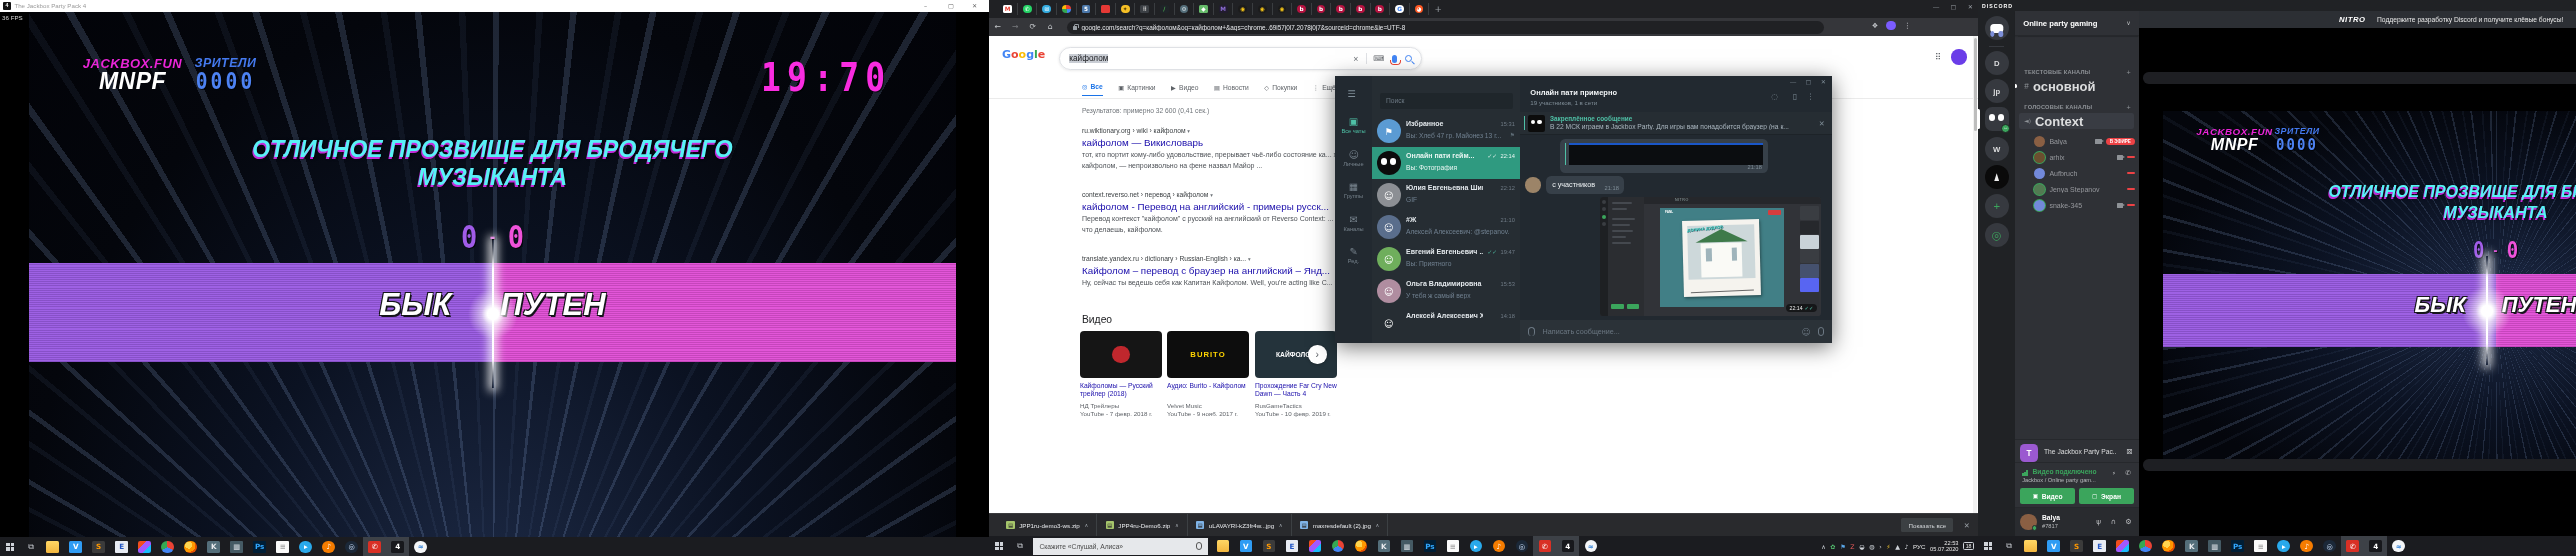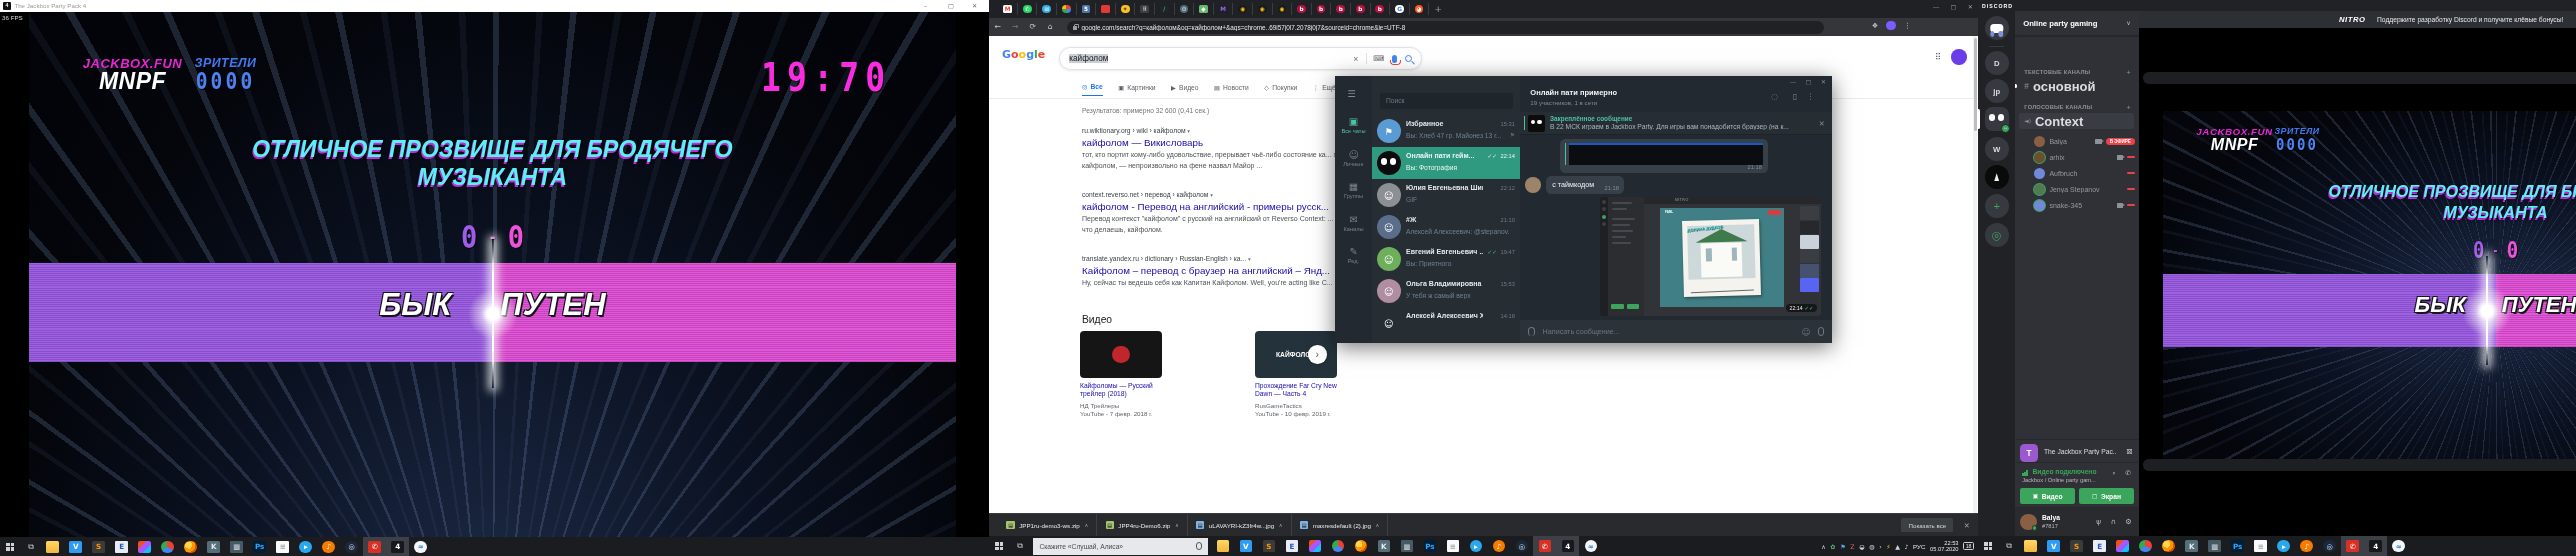--- a/index.html
+++ b/index.html
@@ -528,20 +528,28 @@
 
     <div class="abs vhead">Видео</div>
     <div class="abs vcard" style="left:91px">
       <div class="vthumb" style="background:#151515">
           <span style="width:17.5px;height:17.5px;border-radius:50%;background:#c0272d"></span>
         </div>
       <div class="vtitle">Кайфоломы — Русский трейлер (2018)</div>
       <div class="vchan">НД Трейлеры</div>
       <div class="vmeta">YouTube - 7 февр. 2018 г.</div>
     </div>
+    <div class="abs vcard" style="left:178px">
+      <div class="vthumb" style="background:#0d0d0d">
+          <span style="color:#ffd400;font-weight:900;font-size:7.7px;letter-spacing:1px">BURITO</span>
+        </div>
+      <div class="vtitle">Аудио: Burito - Кайфолом</div>
+      <div class="vchan">Velvet Music</div>
+      <div class="vmeta">YouTube - 9 нояб. 2017 г.</div>
+    </div>
     <div class="abs vcard" style="left:266px">
       <div class="vthumb" style="background:#24333b">
           <span style="color:#fff;font-weight:900;font-size:6.7px">КАЙФОЛОМ</span>
         </div>
       <div class="vtitle">Прохождение Far Cry New Dawn — Часть 4 Кайфолом</div>
       <div class="vchan">RusGameTactics</div>
       <div class="vmeta">YouTube - 10 февр. 2019 г.</div>
     </div>
     <div class="abs vchev">›</div>
     <div class="abs gscroll">
@@ -822,21 +830,21 @@
       <div class="pt">В 22 МСК играем в Jackbox Party. Для игры вам понадобится браузер (на к...</div>
       <div class="px">✕</div>
     </div>
     <div class="bub" style="left:40px;top:63px;width:208px;height:34px">
       <div style="position:absolute;left:5.2px;top:4.1px;width:1px;height:21.6px;background:#4fc0a6"></div>
       <div style="position:absolute;left:9.3px;top:4.1px;right:5.2px;height:21.6px;background:#0b0d10;border-top:2.1px solid #1a56c8"></div>
       <div class="mtime" style="right:6.2px;bottom:3.1px">21:18</div>
     </div>
     <div style="position:absolute;left:5.2px;top:101px;width:15.5px;height:15.5px;border-radius:50%;background:#9c8468"></div>
     <div class="bub" style="left:26px;top:100px;width:78px;height:17.5px">
-      <span style="position:absolute;left:6.2px;top:4.1px;color:#eef2f4;font-size:7.2px">с таймкодом</span>
+      <span style="position:absolute;left:6.2px;top:4.1px;color:#eef2f4;font-size:7.2px">с участников</span>
       <span class="mtime" style="right:5.2px;bottom:2.6px">21:18</span>
     </div>
     <div class="mini-ph">
       <div class="md-rail">
           <i style="top:3.1px"></i>
           <i style="top:10.3px"></i>
           <i style="top:17.5px;background:#3ba55c"></i>
           <i style="top:25px"></i>
         </div>
       <div class="md-ch">

